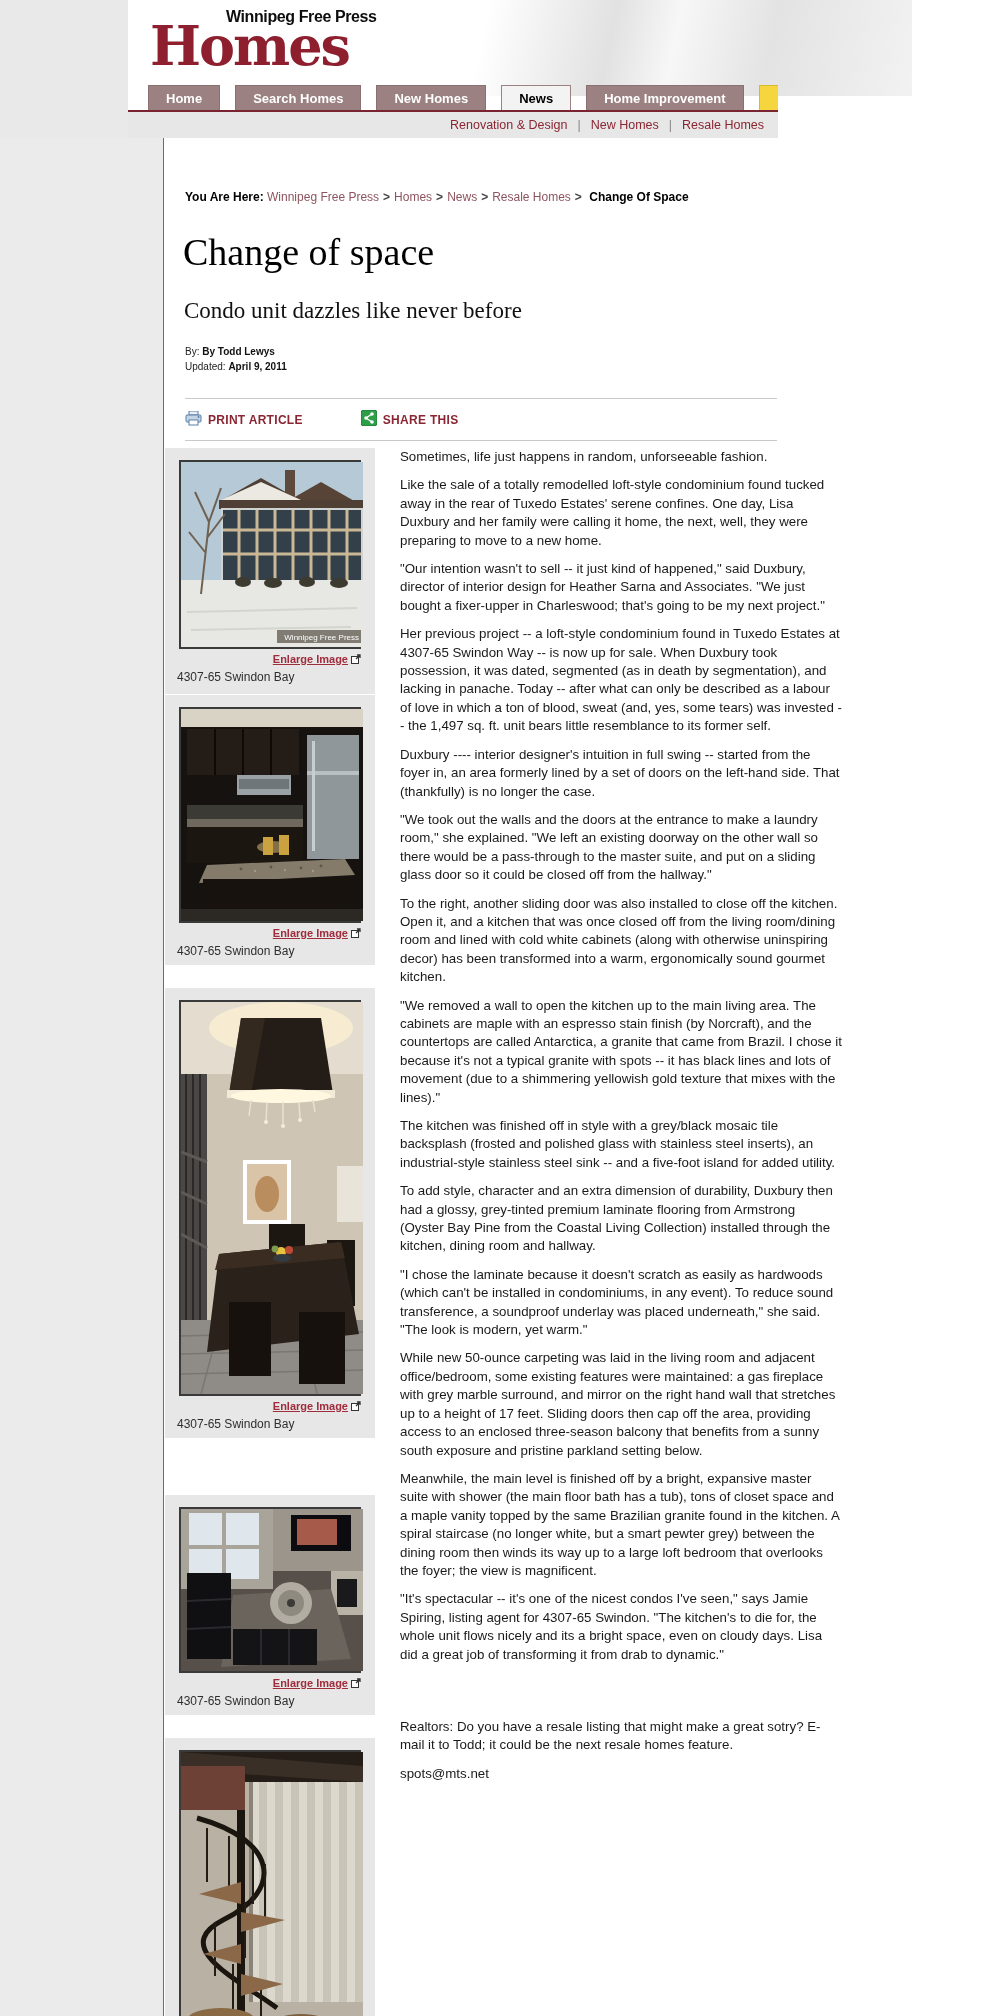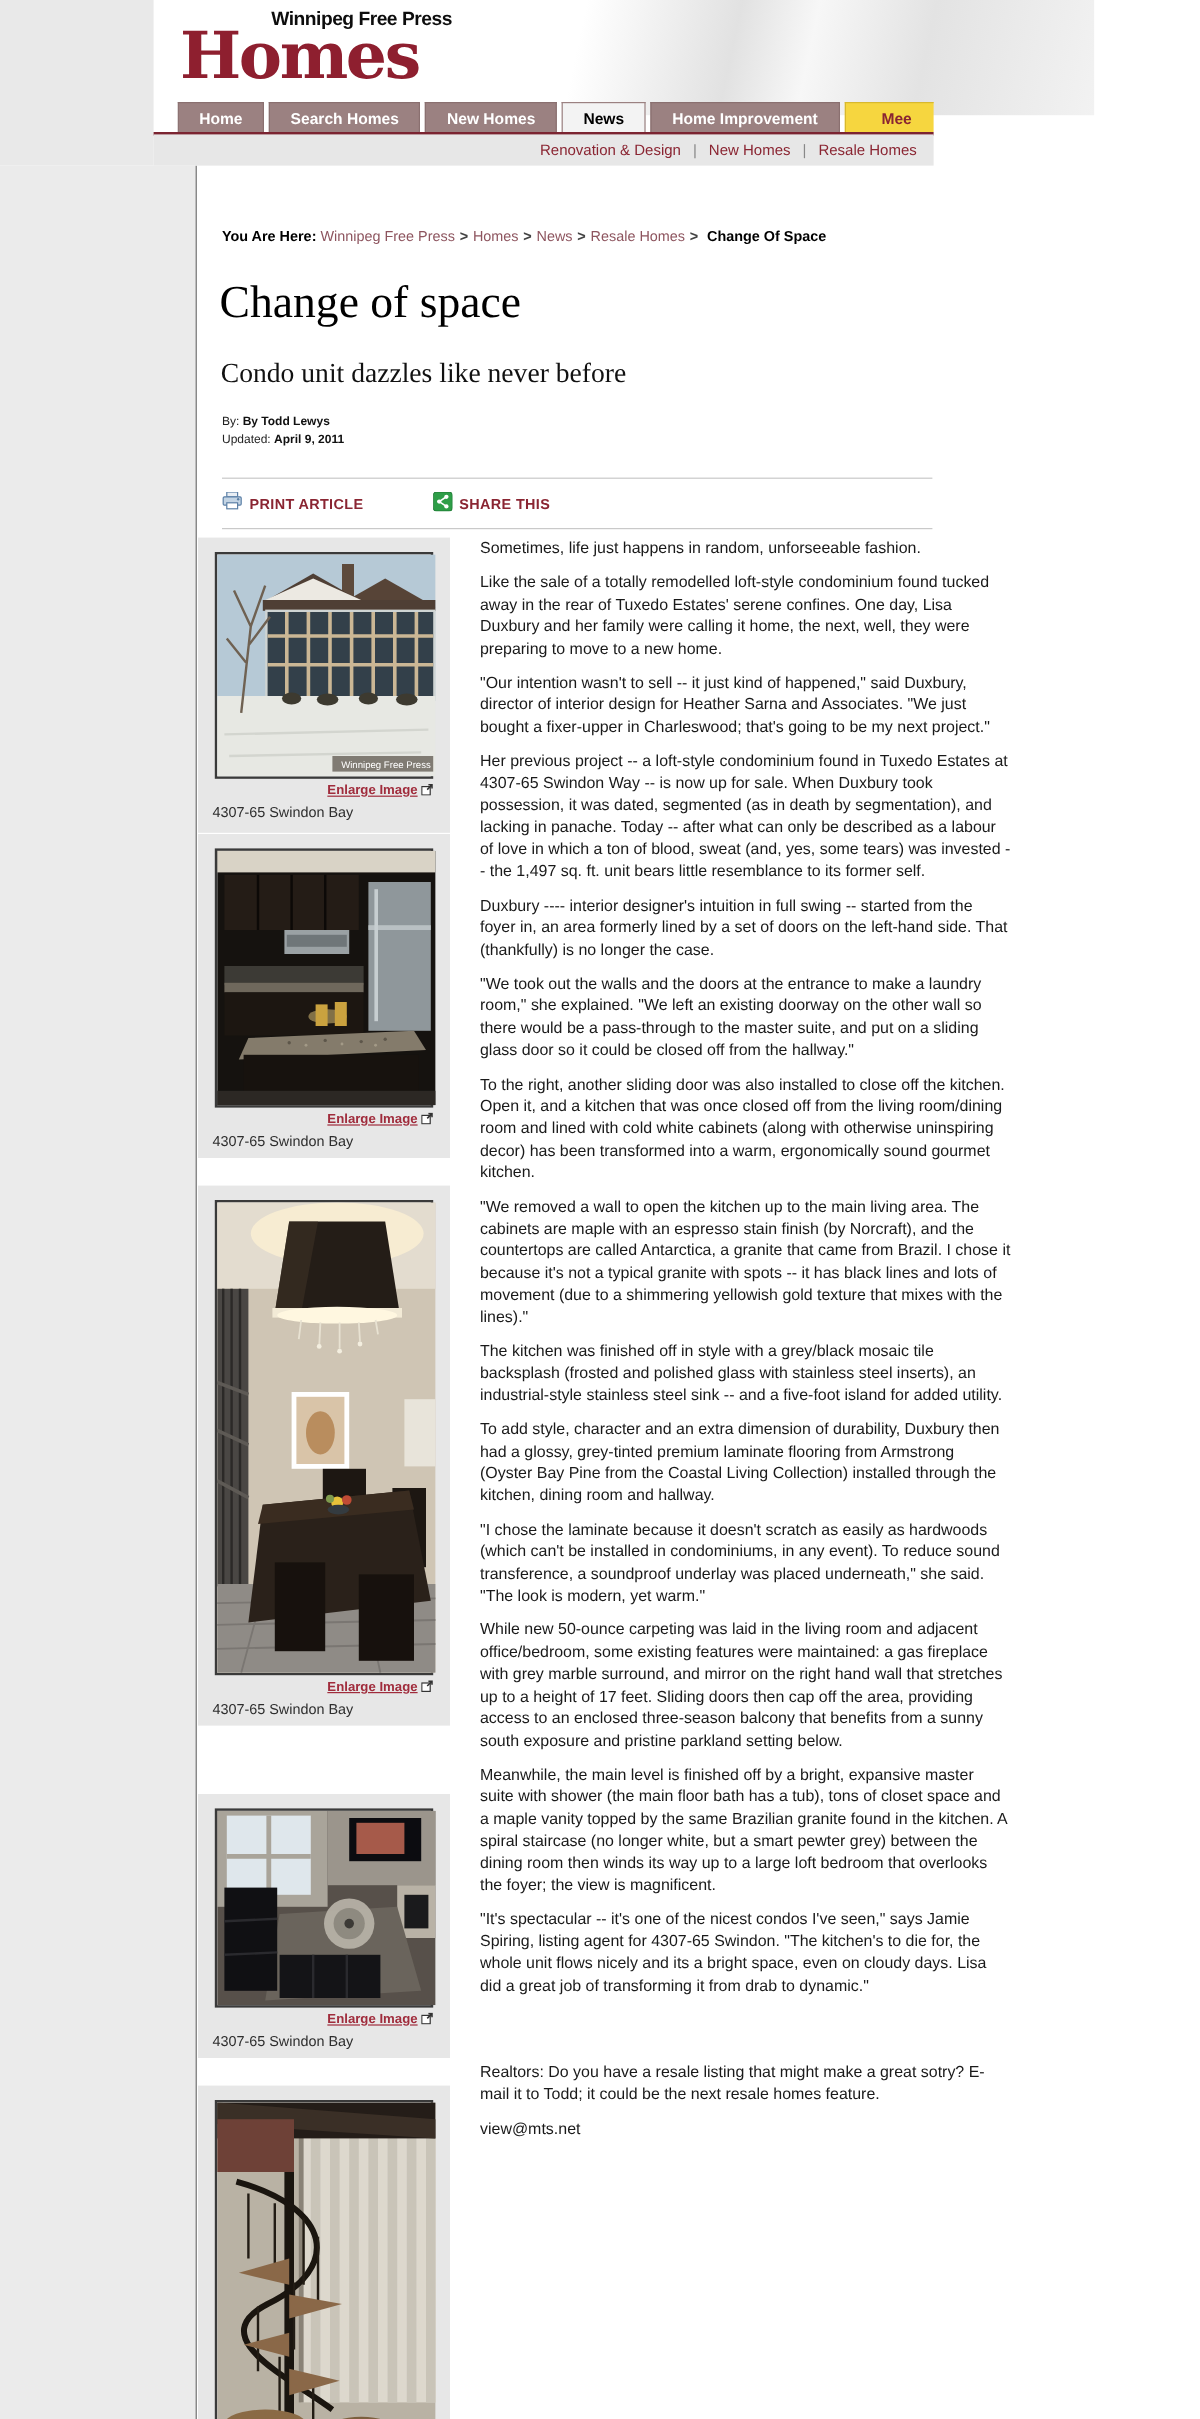--- a/index.html
+++ b/index.html
@@ -16,21 +16,21 @@
                    rgba(247,247,247,1) 54%, rgba(227,227,227,1) 72%, rgba(242,242,242,1) 100%); }
 
   
   .masthead { position:absolute; left:226px; top:8px; font-size:16px; font-weight:bold;
               letter-spacing:-0.4px; color:#0d0d0d; }
   .logo     { position:absolute; left:150px; top:14px; font-family:"DejaVu Serif", serif;
               font-weight:bold; font-size:54px; letter-spacing:-2px; color:#8e1f2f; cursor:pointer; }
 
   
   #tabs { position:absolute; left:148px; top:85px; width:630px; height:25px; display:flex; overflow:hidden; }
-  .tab { flex:0 0 auto; margin-right:4px; padding:0 17px; height:25px; line-height:25px;
+  .tab { flex:0 0 auto; margin-right:15px; padding:0 17px; height:25px; line-height:25px;
          background:#9b8181; color:#fff; font-size:13px; font-weight:bold; white-space:nowrap;
          border:1px solid #8a7070; border-bottom:none; cursor:pointer; }
   .tab.active { background:#f3f3f3; color:#000; border-color:#9b8181; }
   .tab.hl { background:#f6d63f; color:#8a2532; border-color:#d8b82e; padding:0 30px; }
   .nav-bar { position:absolute; left:128px; top:110px; width:650px; height:3px; background:#7b2431; }
 
   
   .subnav { position:absolute; left:128px; top:112px; width:650px; height:26px; background:#e7e7e7;
             display:flex; align-items:center; justify-content:flex-end; padding-right:14px;
             font-size:12.5px; }
@@ -406,16 +406,16 @@
         <p>To the right, another sliding door was also installed to close off the kitchen. Open it, and a kitchen that was once closed off from the living room/dining room and lined with cold white cabinets (along with otherwise uninspiring decor) has been transformed into a warm, ergonomically sound gourmet kitchen.</p>
         <p>"We removed a wall to open the kitchen up to the main living area. The cabinets are maple with an espresso stain finish (by Norcraft), and the countertops are called Antarctica, a granite that came from Brazil. I chose it because it's not a typical granite with spots -- it has black lines and lots of movement (due to a shimmering yellowish gold texture that mixes with the lines)."</p>
         <p>The kitchen was finished off in style with a grey/black mosaic tile backsplash (frosted and polished glass with stainless steel inserts), an industrial-style stainless steel sink -- and a five-foot island for added utility.</p>
         <p>To add style, character and an extra dimension of durability, Duxbury then had a glossy, grey-tinted premium laminate flooring from Armstrong (Oyster Bay Pine from the Coastal Living Collection) installed through the kitchen, dining room and hallway.</p>
         <p>"I chose the laminate because it doesn't scratch as easily as hardwoods (which can't be installed in condominiums, in any event). To reduce sound transference, a soundproof underlay was placed underneath," she said. "The look is modern, yet warm."</p>
         <p>While new 50-ounce carpeting was laid in the living room and adjacent office/bedroom, some existing features were maintained: a gas fireplace with grey marble surround, and mirror on the right hand wall that stretches up to a height of 17 feet. Sliding doors then cap off the area, providing access to an enclosed three-season balcony that benefits from a sunny south exposure and pristine parkland setting below.</p>
         <p>Meanwhile, the main level is finished off by a bright, expansive master suite with shower (the main floor bath has a tub), tons of closet space and a maple vanity topped by the same Brazilian granite found in the kitchen. A spiral staircase (no longer white, but a smart pewter grey) between the dining room then winds its way up to a large loft bedroom that overlooks the foyer; the view is magnificent.</p>
         <p>"It's spectacular -- it's one of the nicest condos I've seen," says Jamie Spiring, listing agent for 4307-65 Swindon. "The kitchen's to die for, the whole unit flows nicely and its a bright space, even on cloudy days. Lisa did a great job of transforming it from drab to dynamic."</p>
       </div>
     <p class="gap">Realtors: Do you have a resale listing that might make a great sotry? E-mail it to Todd; it could be the next resale homes feature.</p>
-    <div class="email">view@mts.net</div>
+    <div class="email">spots@mts.net</div>
   </div>
 
 </div>
 
 </body></html>

